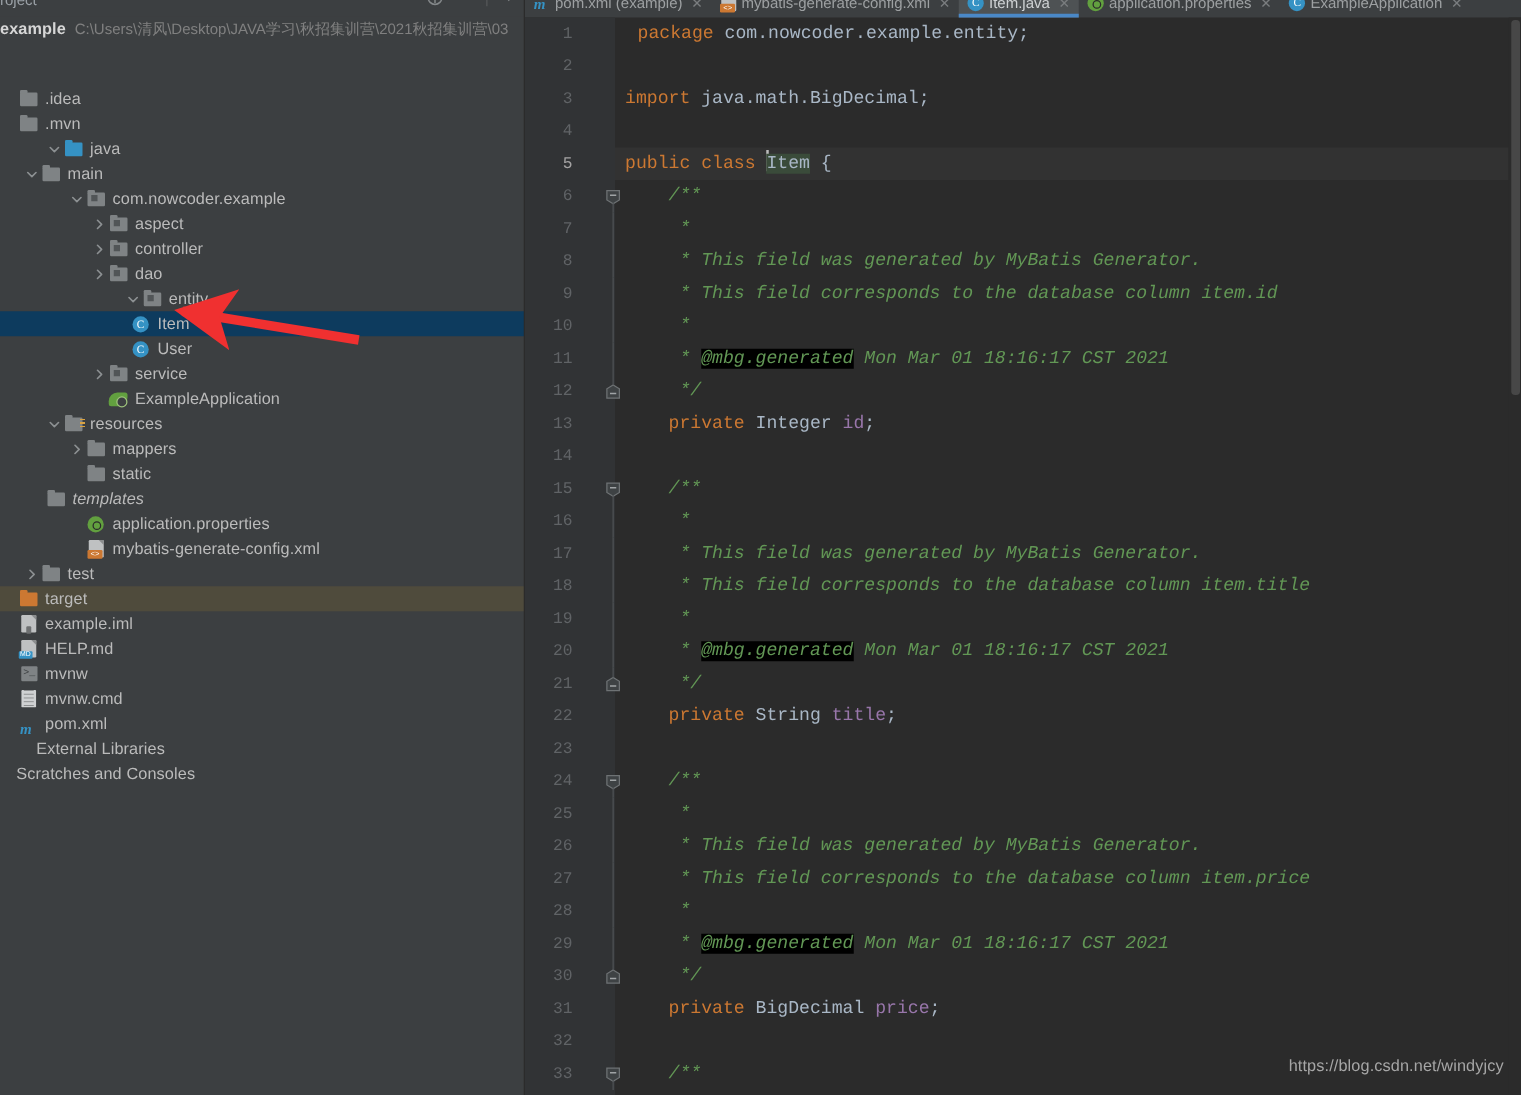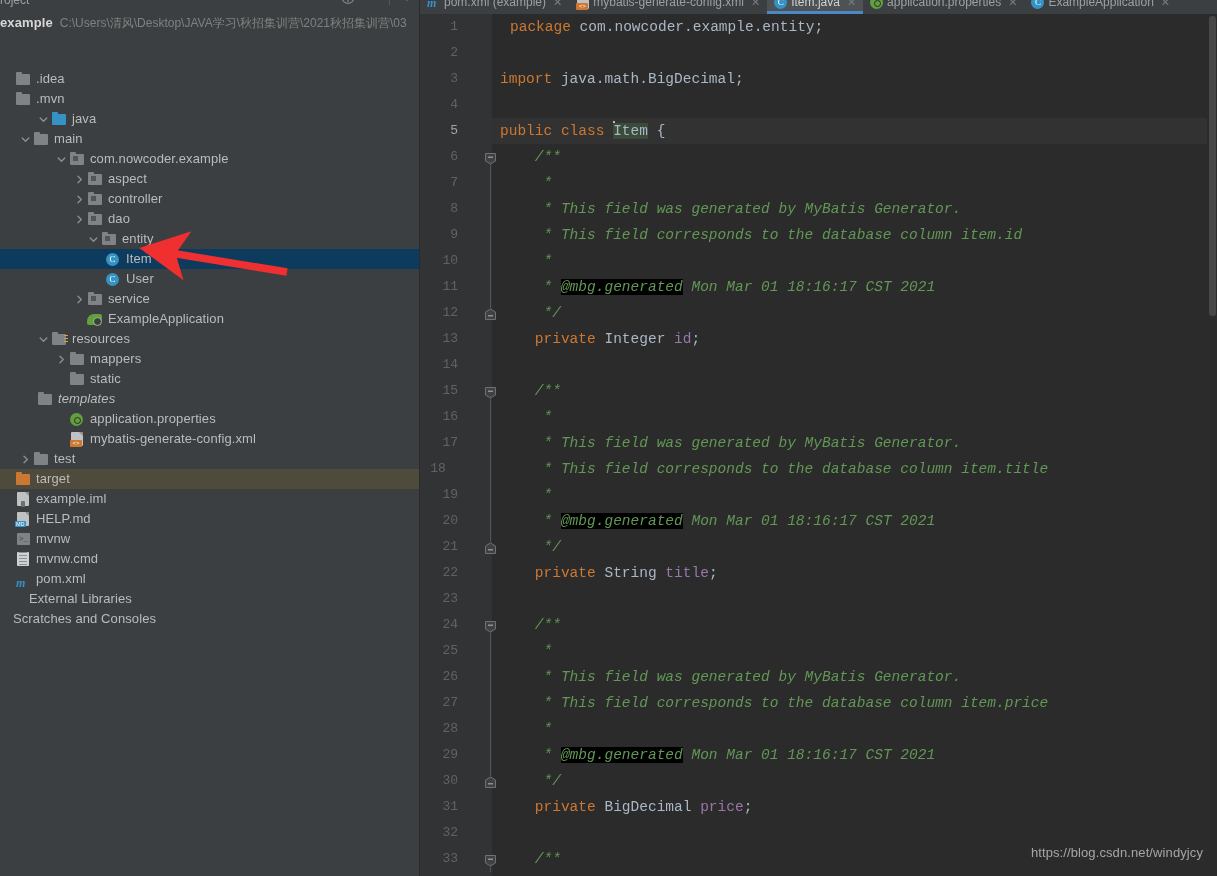--- a/index.html
+++ b/index.html
@@ -264,21 +264,21 @@
             <span class="arrow">
               <svg width="11" height="11" viewBox="0 0 11 11">
                 <path d="M4 2.2l3.3 3.3L4 8.8" fill="none" stroke="#9b9fa1" stroke-width="1.3" stroke-linecap="round" stroke-linejoin="round"></path>
               </svg>
             </span>
             <span class="ic">
               <span class="fold pkg"></span>
             </span>
             <span class="lbl">dao</span>
           </div>
-          <div class="row" style="padding-left: 74px; margin-left: 14px;">
+          <div class="row" style="padding-left: 101px;">
             <span class="arrow">
               <svg width="11" height="11" viewBox="0 0 11 11">
                 <path d="M2.2 4l3.3 3.3L8.8 4" fill="none" stroke="#9b9fa1" stroke-width="1.3" stroke-linecap="round" stroke-linejoin="round"></path>
               </svg>
             </span>
             <span class="ic">
               <span class="fold pkg"></span>
             </span>
             <span class="lbl">entity</span>
           </div>
@@ -507,21 +507,21 @@
         <div class="gline" style="top: 364px;">15</div>
         <div class="foldmark" style="top: 371px;"><svg width="13" height="13" viewBox="0 0 13 13">
             <path d="M1.5 1.5h10v7.5l-5 3-5-3z" fill="#3e4244" stroke="#6e7274" stroke-width="1"></path>
             <path d="M4 5.2h5" stroke="#a0a4a6" stroke-width="1.2"></path>
           </svg></div>
         <div class="foldline" style="top: 382px; height: 8px;"></div>
         <div class="gline" style="top: 390px;">16</div>
         <div class="foldline" style="top: 390px; height: 26px;"></div>
         <div class="gline" style="top: 416px;">17</div>
         <div class="foldline" style="top: 416px; height: 26px;"></div>
-        <div class="gline" style="top: 442px; text-align: center;">18</div>
+        <div class="gline" style="top: 442px;">18</div>
         <div class="foldline" style="top: 442px; height: 26px;"></div>
         <div class="gline" style="top: 468px;">19</div>
         <div class="foldline" style="top: 468px; height: 26px;"></div>
         <div class="gline" style="top: 494px;">20</div>
         <div class="foldline" style="top: 494px; height: 26px;"></div>
         <div class="gline" style="top: 520px;">21</div>
         <div class="foldmark" style="top: 527px;"><svg width="13" height="13" viewBox="0 0 13 13">
             <path d="M1.5 11.5h10V4l-5-3-5 3z" fill="#3e4244" stroke="#6e7274" stroke-width="1"></path>
             <path d="M4 7.8h5" stroke="#a0a4a6" stroke-width="1.2"></path>
           </svg></div>

